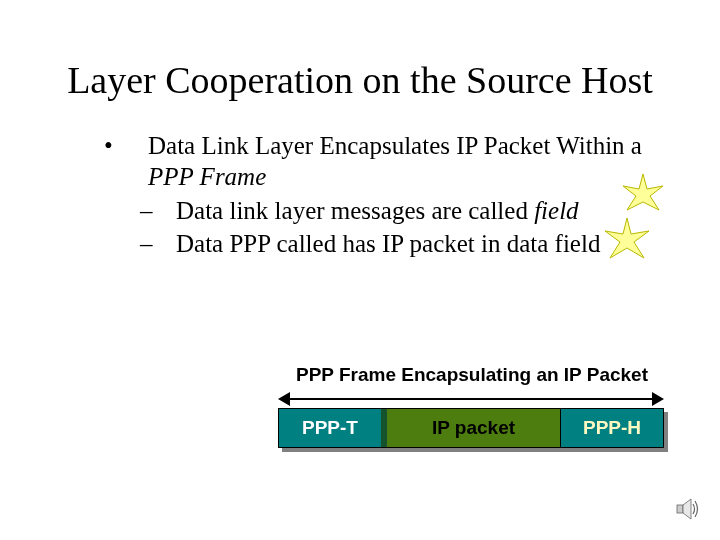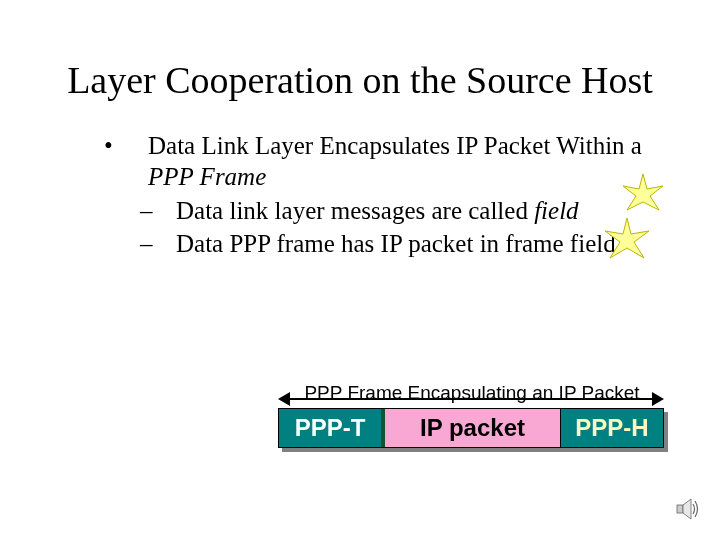--- a/index.html
+++ b/index.html
@@ -50,26 +50,26 @@
     margin-top: 2px;
   }
   .dash {
     display: inline-block;
     width: 18px;
   }
   .italic { font-style: italic; margin-top: 43px; }
 
   .caption {
     position: absolute;
-    top: 382px;
+    top: 364px;
     left: 272px;
     width: 400px;
     font-family: Arial, Helvetica, sans-serif;
     font-size: 19px;
-    font-weight: 400;
+    font-weight: 700;
     text-align: center;
   }
 
   
   .frame-wrap {
     position: absolute;
     top: 408px;
     left: 278px;
     width: 390px;
     height: 44px;
@@ -91,33 +91,33 @@
     display: flex;
     border: 1px solid #000;
     box-sizing: border-box;
   }
   .seg {
     height: 100%;
     display: flex;
     align-items: center;
     justify-content: center;
     font-family: Arial, Helvetica, sans-serif;
-    font-size: 24px;
+    font-size: 19px;
     font-weight: 700;
     box-sizing: border-box;
   }
   .seg-ppp {
     background: #008080;
     color: #ffffff;
     flex: 0 0 102px;
   }
   .seg-ip {
-    background: #f9a8d4;
+    background: #4d7c0f;
     color: #000000;
-    border-left: 4px solid #14532d;
+    border-left: 6px solid #14532d;
     border-right: 1px solid #000;
     flex: 1 1 auto;
   }
   .seg-ppp-r {
     background: #008080;
     color: #fef9c3;
     flex: 0 0 102px;
   }
 
   
@@ -177,21 +177,21 @@
   <div class="title">Layer Cooperation on the Source Host</div>
 
   <div class="body">
     <div class="l1">
       <span class="bullet-dot">•</span><span>Data Link Layer Encapsulates IP Packet Within a  </span><span class="italic">PPP Frame</span>
     </div>
     <div class="l2">
       <span class="dash">–</span><span>Data link layer messages are called </span><span class="italic">field</span>
     </div>
     <div class="l2">
-      <span class="dash">–</span><span>Data PPP frame has IP packet in frame field</span>
+      <span class="dash">–</span><span>Data PPP called has IP packet in data field</span>
     </div>
   </div>
 
   <div class="star" style="top:172px; left:620px;">
     <svg width="46" height="46" viewBox="0 0 46 46">
       <polygon fill="#ffff99" stroke="#b8b800" stroke-width="1" points="23,2 27,17 43,14 30,24 39,38 23,30 7,38 16,24 3,14 19,17"></polygon>
     </svg>
   </div>
   <div class="star" style="top:216px; left:602px;">
     <svg width="50" height="50" viewBox="0 0 50 50">

